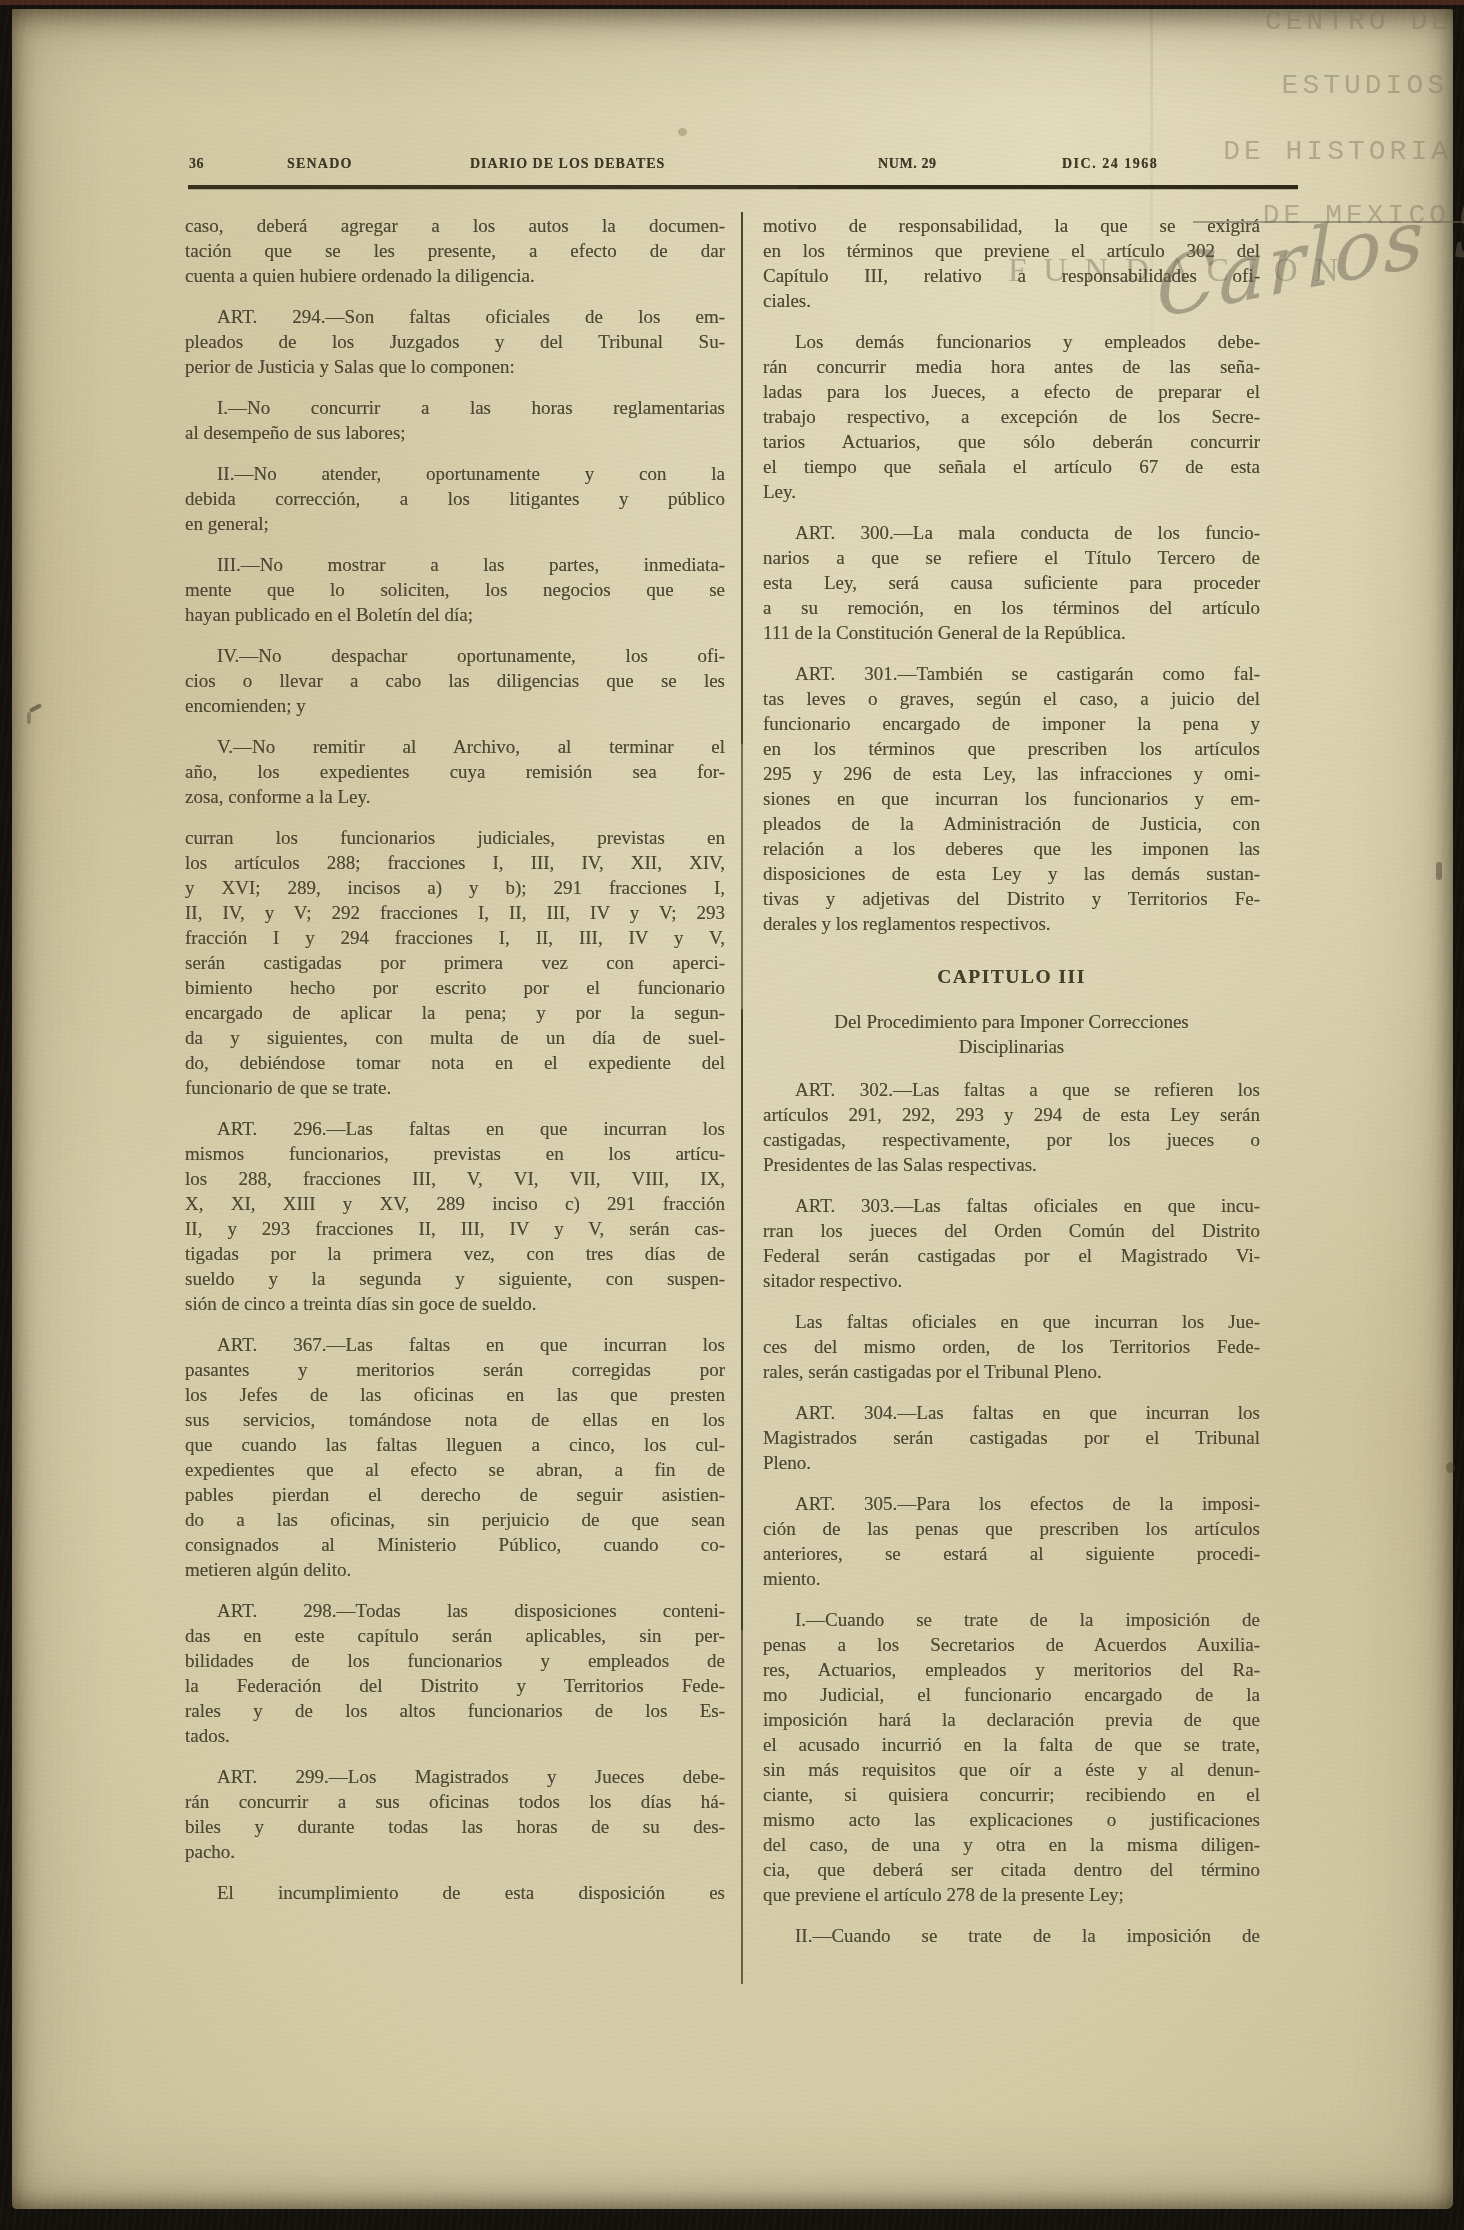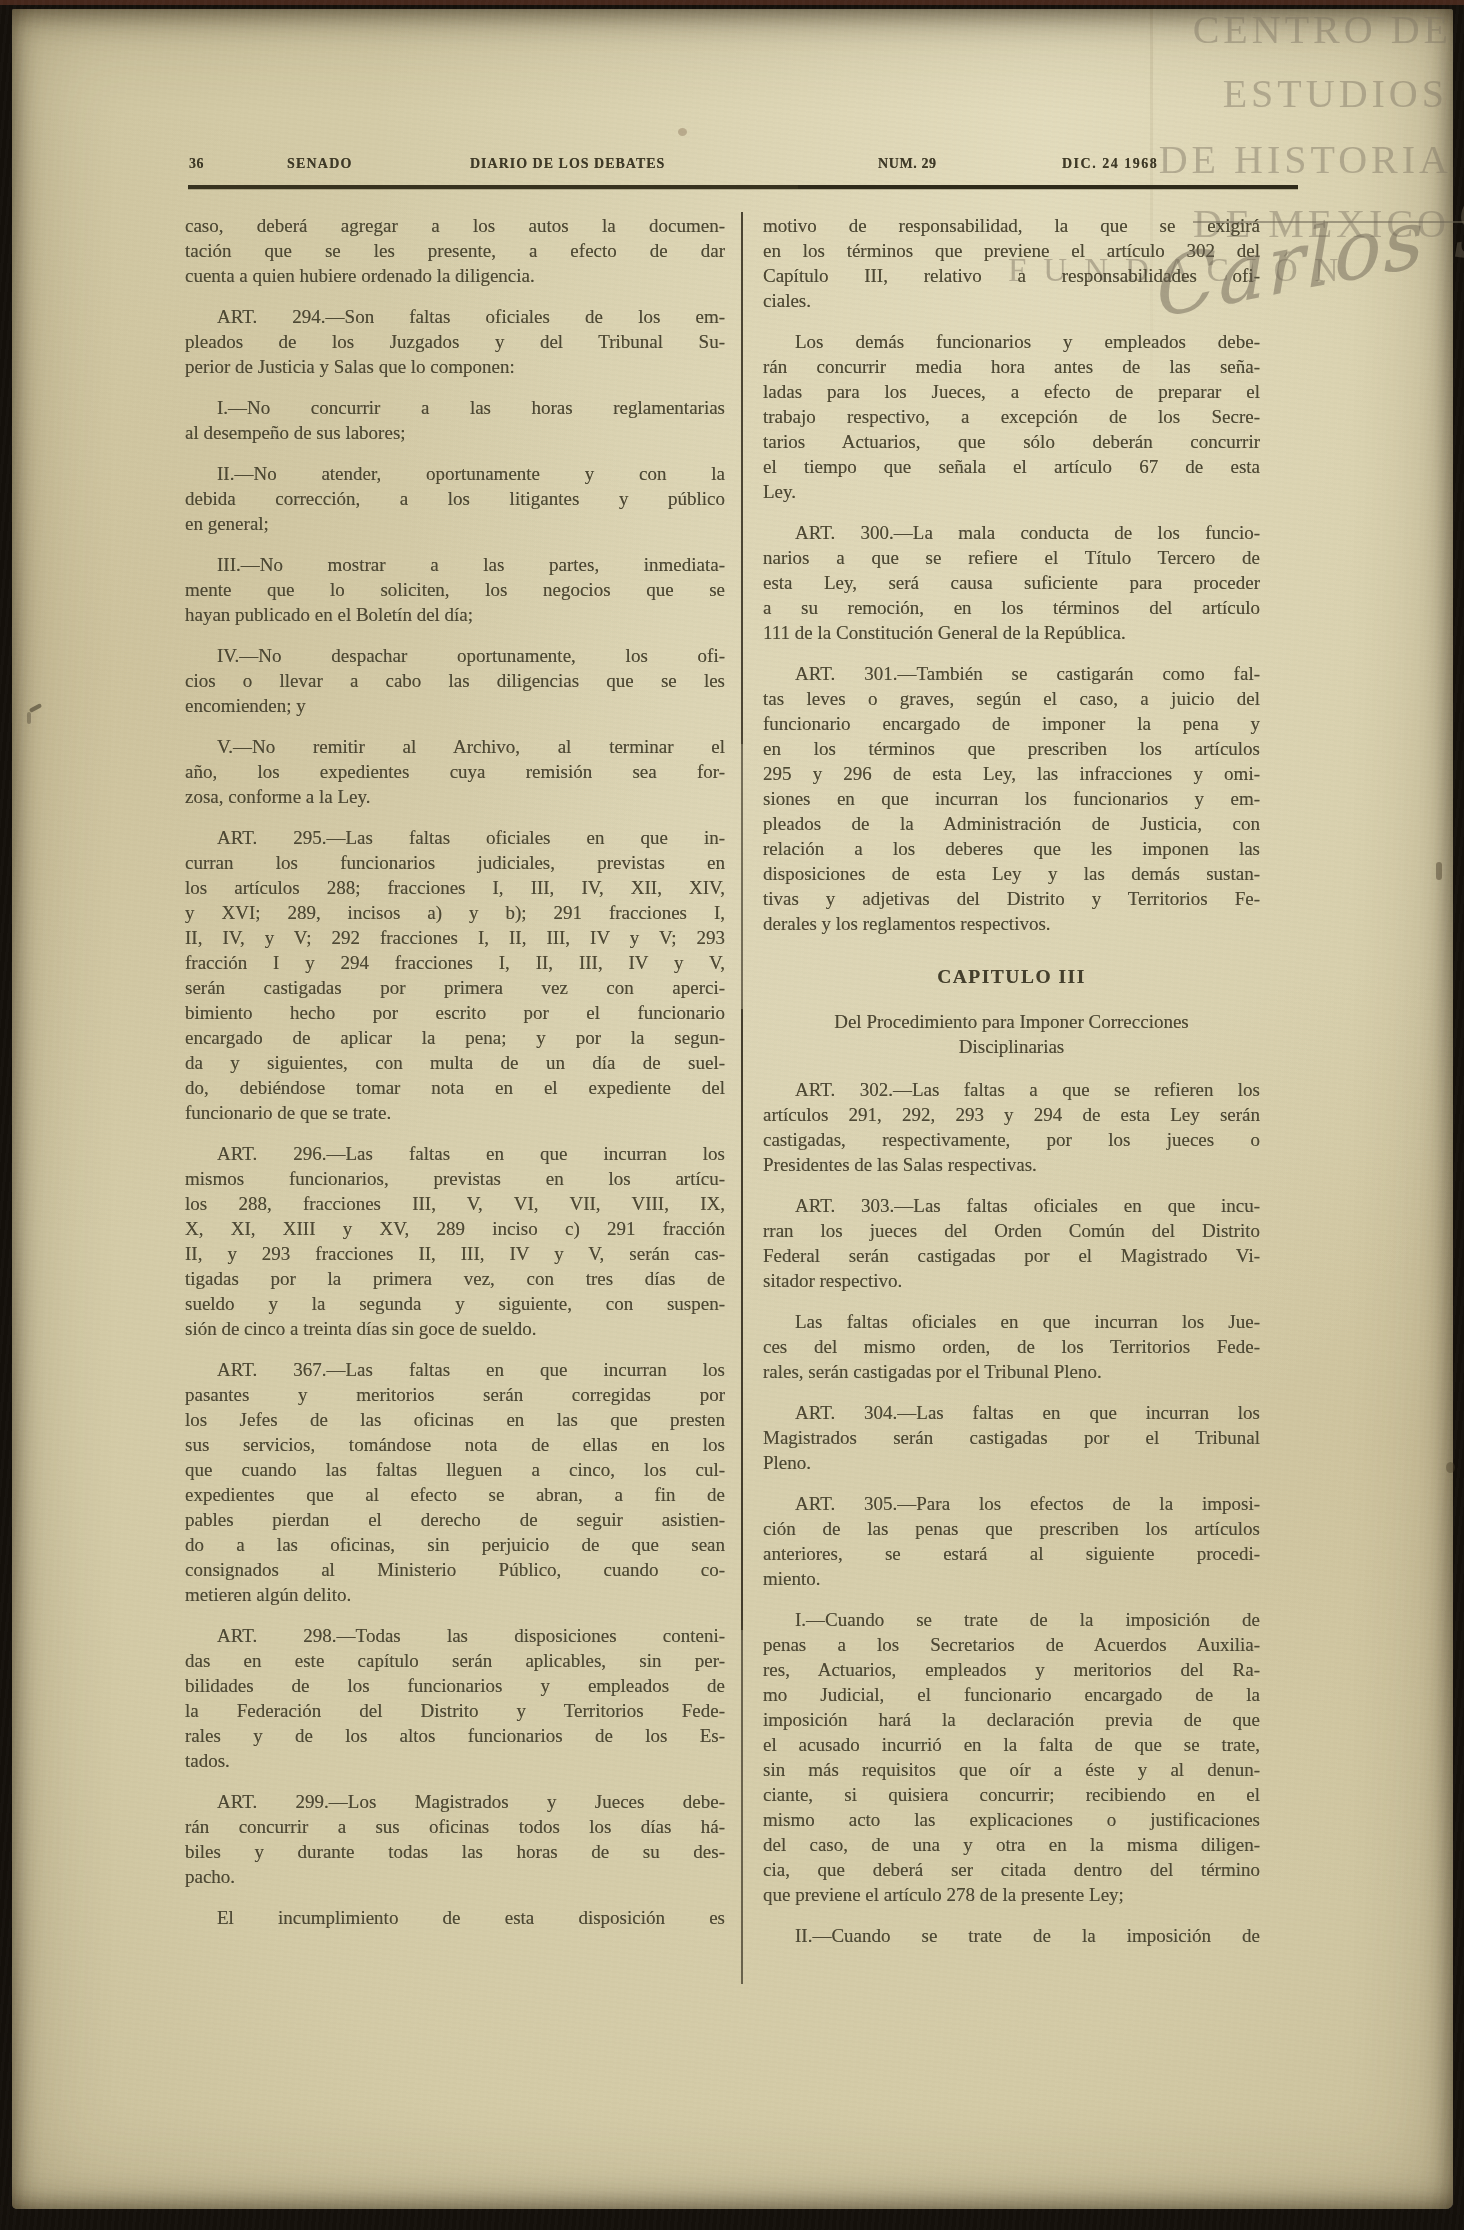--- a/index.html
+++ b/index.html
@@ -31,22 +31,22 @@
     position:absolute;inset:0;pointer-events:none;
     background:
       repeating-linear-gradient(7deg, rgba(0,0,0,0.012) 0 2px, rgba(0,0,0,0) 2px 5px),
       repeating-linear-gradient(96deg, rgba(255,255,255,0.015) 0 3px, rgba(0,0,0,0) 3px 7px);
   }
   .crease{position:absolute;left:1150px;top:9px;width:3px;height:430px;
     background:linear-gradient(to bottom, rgba(90,70,40,0.10), rgba(90,70,40,0));}
 
   
   .wm{position:absolute;inset:0;z-index:2;color:rgba(124,116,97,0.45);}
-  .wm-line{position:absolute;right:12px;text-align:right;font-size:40px;letter-spacing:4px;
-    font-family:Liberation Serif, serif;white-space:nowrap;}
+  .wm-line{position:absolute;right:12px;text-align:right;font-size:28px;letter-spacing:4px;
+    font-family:Liberation Mono, monospace;white-space:nowrap;}
   .wm-l0{top:6px;}
   .wm-l1{top:70px;right:16px;}
   .wm-l2{top:136px;}
   .wm-l3{top:200px;right:14px;}
   .wm-rule{position:absolute;left:1193px;top:221px;width:271px;height:2px;
     background:rgba(108,101,84,0.55);}
   .wm-foundation{position:absolute;left:1008px;top:252px;font-size:33px;letter-spacing:17px;
     color:rgba(122,114,95,0.46);white-space:nowrap;}
   .signature{
     position:absolute;left:1152px;top:196px;z-index:6;
@@ -150,21 +150,20 @@
           <div class="line first">IV.—No despachar oportunamente, los ofi-</div>
           <div class="line">cios o llevar a cabo las diligencias que se les</div>
           <div class="line last">encomienden; y</div>
         </div>
         <div class="para indent">
           <div class="line first">V.—No remitir al Archivo, al terminar el</div>
           <div class="line">año, los expedientes cuya remisión sea for-</div>
           <div class="line last">zosa, conforme a la Ley.</div>
         </div>
         <div class="para indent">
-          <div class="line first">ART. 295.—Las faltas oficiales en que in-</div>
           <div class="line">curran los funcionarios judiciales, previstas en</div>
           <div class="line">los artículos 288; fracciones I, III, IV, XII, XIV,</div>
           <div class="line">y XVI; 289, incisos a) y b); 291 fracciones I,</div>
           <div class="line">II, IV, y V; 292 fracciones I, II, III, IV y V; 293</div>
           <div class="line">fracción I y 294 fracciones I, II, III, IV y V,</div>
           <div class="line">serán castigadas por primera vez con aperci-</div>
           <div class="line">bimiento hecho por escrito por el funcionario</div>
           <div class="line">encargado de aplicar la pena; y por la segun-</div>
           <div class="line">da y siguientes, con multa de un día de suel-</div>
           <div class="line">do, debiéndose tomar nota en el expediente del</div>

